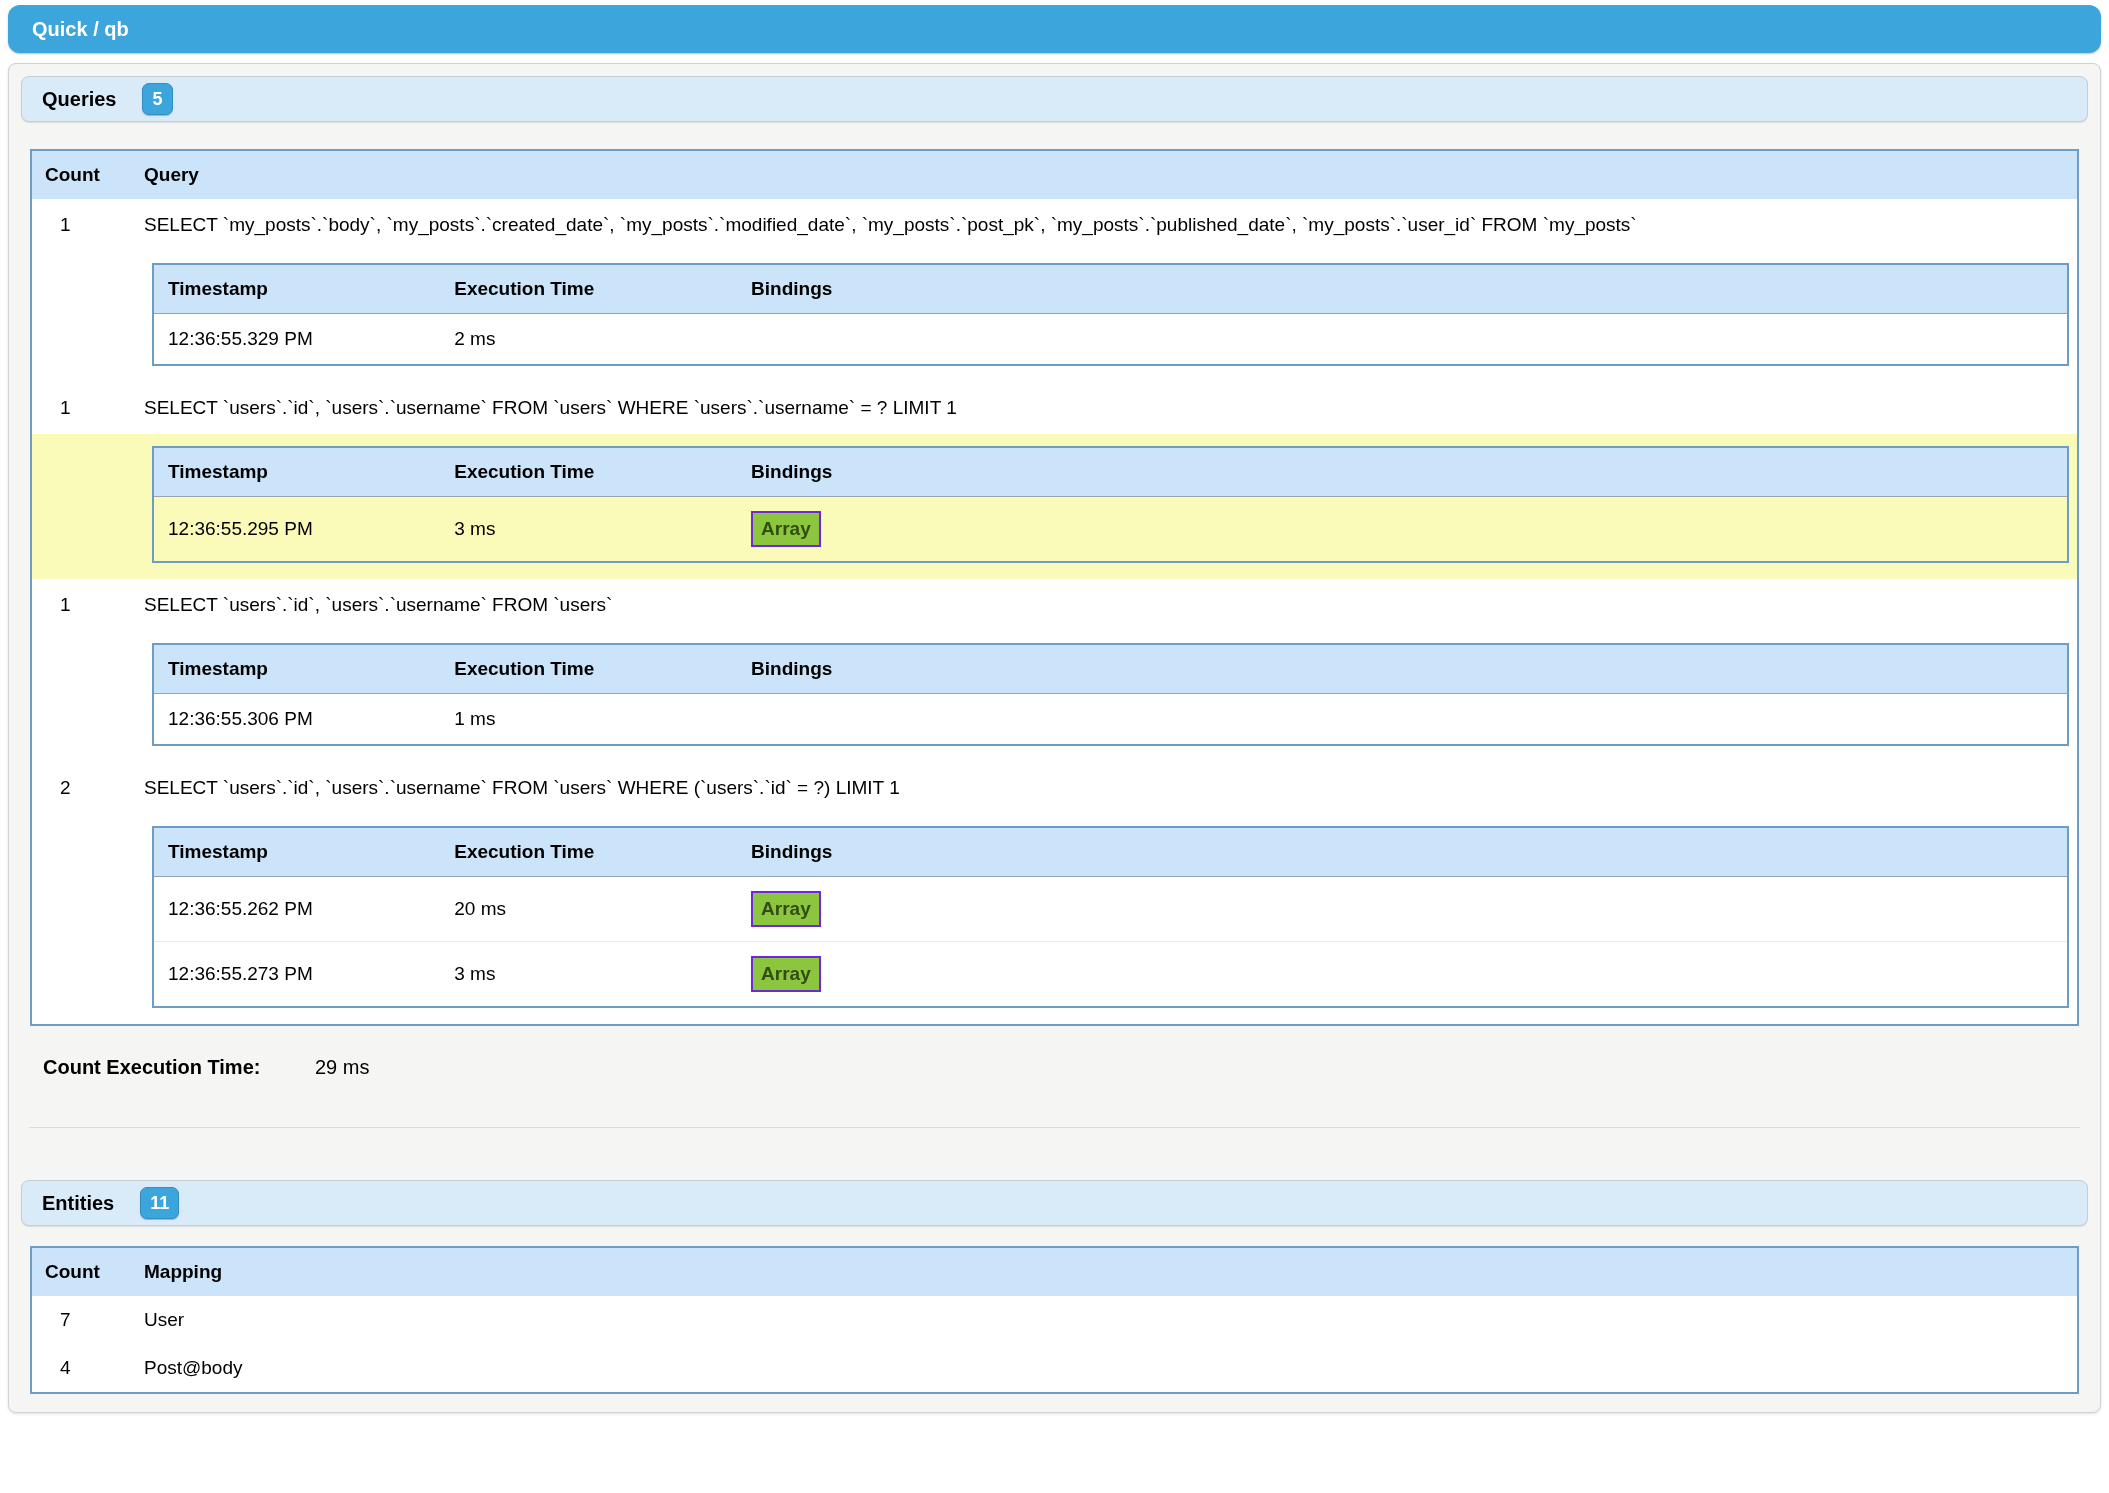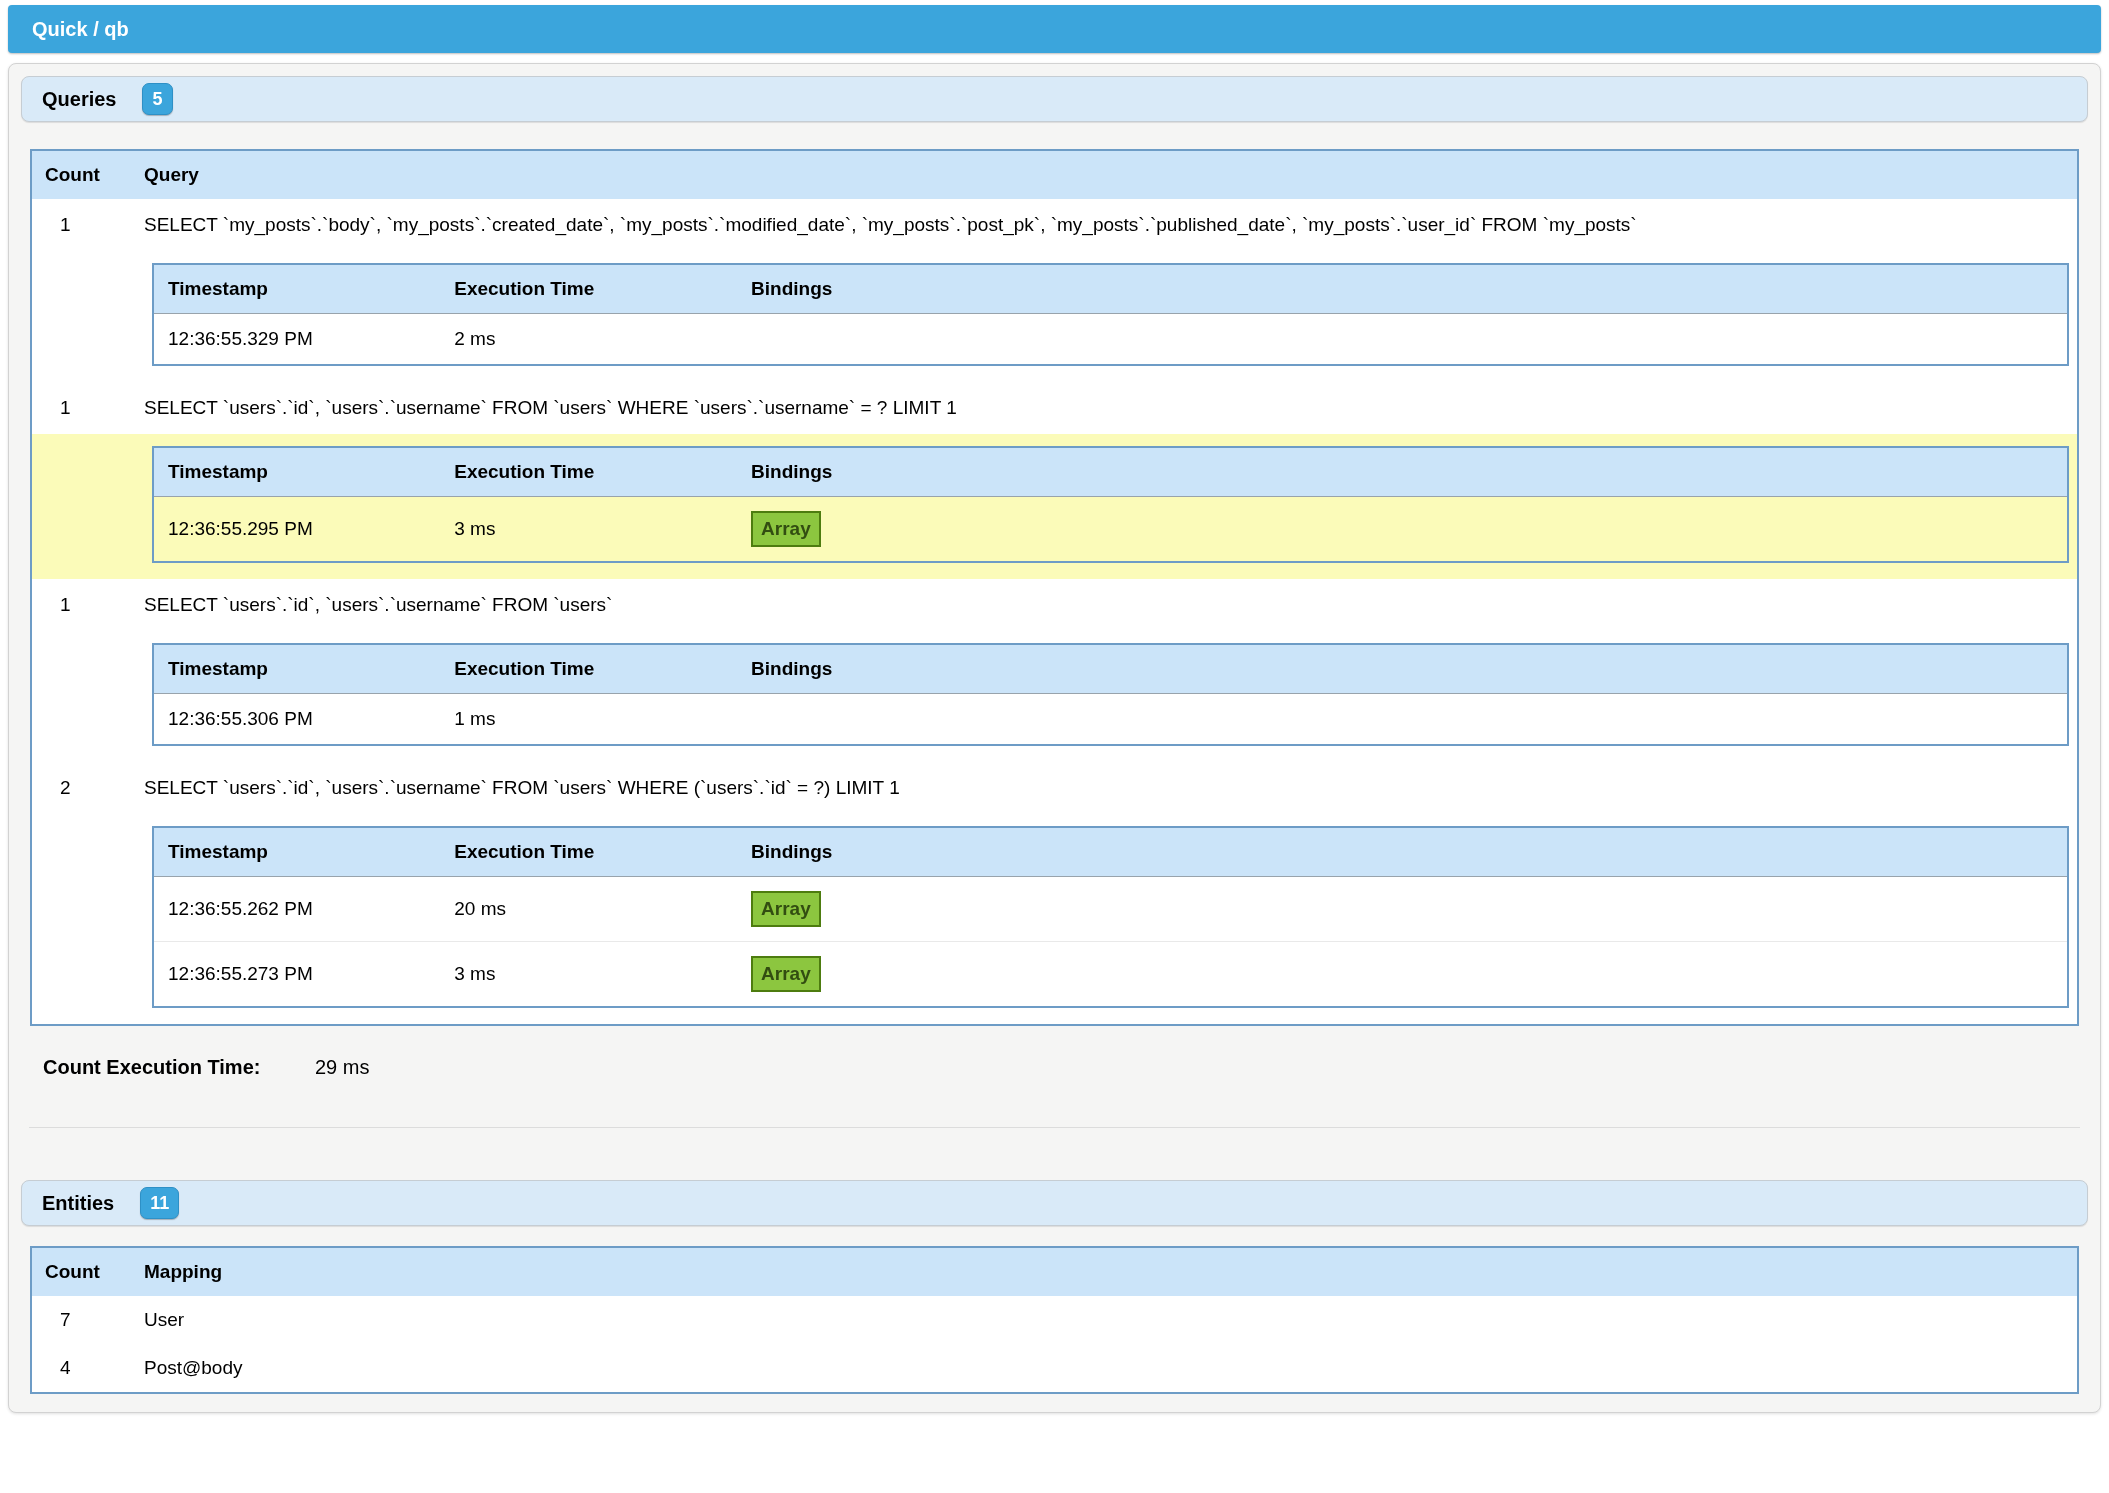--- a/index.html
+++ b/index.html
@@ -13,21 +13,21 @@
     width: 2109px;
     height: 1493px;
     padding: 5px 8px 0 8px;
     font-size: 19px;
   }
 
   
   .titlebar {
     height: 48px;
     background: #3BA5DC;
-    border-radius: 4px;
+    border-radius: 12px;
     display: flex;
     align-items: center;
     padding: 0 24px;
     color: #fff;
     font-weight: bold;
     font-size: 20px;
     box-shadow: 0 1px 2px rgba(0,0,0,.25);
   }
 
   
@@ -126,21 +126,21 @@
   }
   table.nested col.c-ts   { width: 15%;   }
   table.nested col.c-exec { width: 15.5%; }
   table.nested td { padding: 14px; vertical-align: middle; }
   tr.exec + tr.exec > td { border-top: 1px solid #E9E9E9; margin-left: 44px; }
   tr.exec.highlight > td { background: #FBFBB9; }
 
   .array-badge {
     display: inline-block;
     background: #8CC63F;
-    border: 2px solid #4d7c0f;
+    border: 2px solid #6d28d9;
     color: #324D11;
     font-weight: bold;
     font-size: 19px;
     padding: 5px 8px;
     cursor: pointer;
   }
 
   
   .total-row { margin: 30px 0 0 22px; font-size: 20px; }
   .total-label { font-weight: bold; display: inline-block; width: 272px; }

